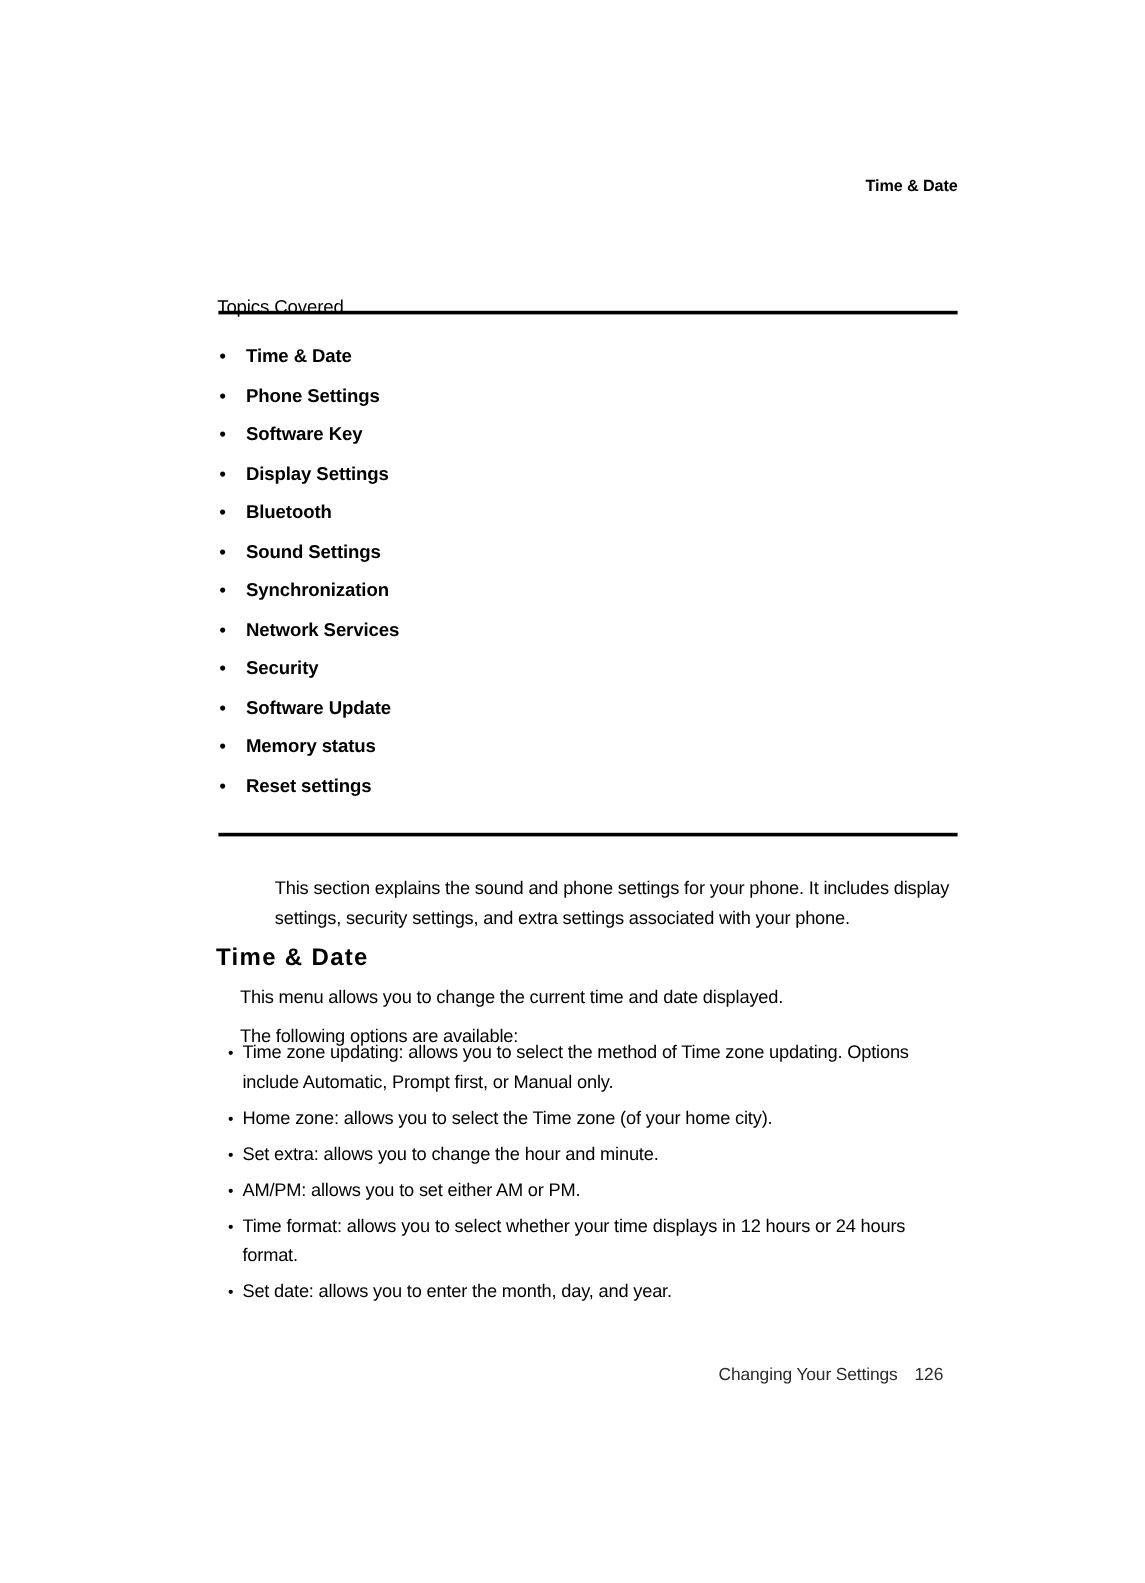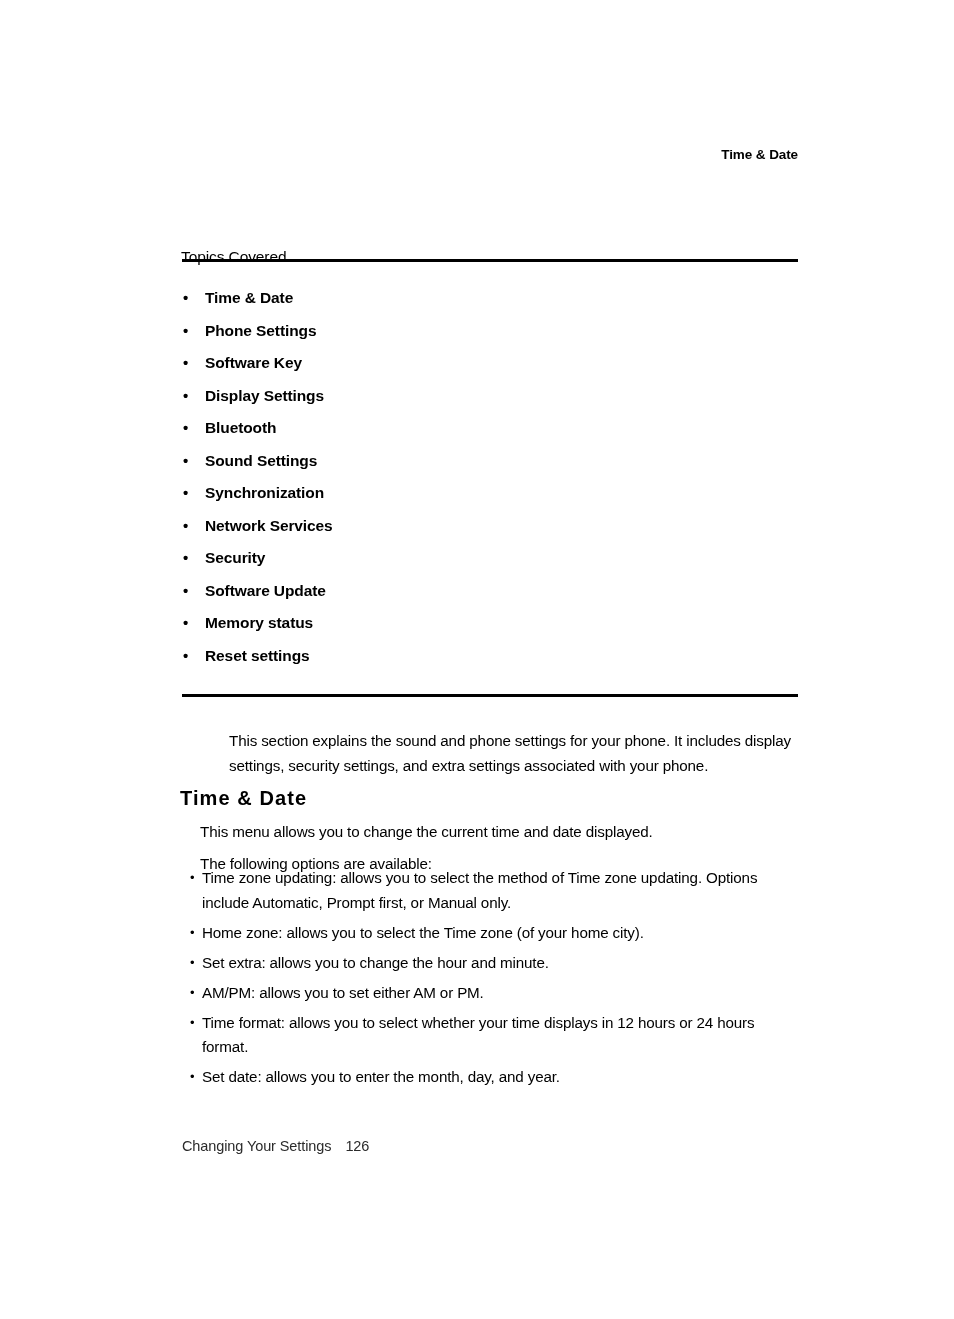--- a/index.html
+++ b/index.html
@@ -165,21 +165,21 @@
   .options-list li .term {
     font-weight: normal;
   }
 
   
   .footer {
     position: absolute;
     top: 1138px;
     left: 182px;
     width: 604px;
-    text-align: left;
+    text-align: right;
     font-size: 14.5px;
     font-stretch: condensed;
     letter-spacing: -0.1px;
     color: #2b2b2b;
     line-height: 1.2;
   }
   .footer .page-num {
     display: inline-block;
     margin-left: 14px;
   }

